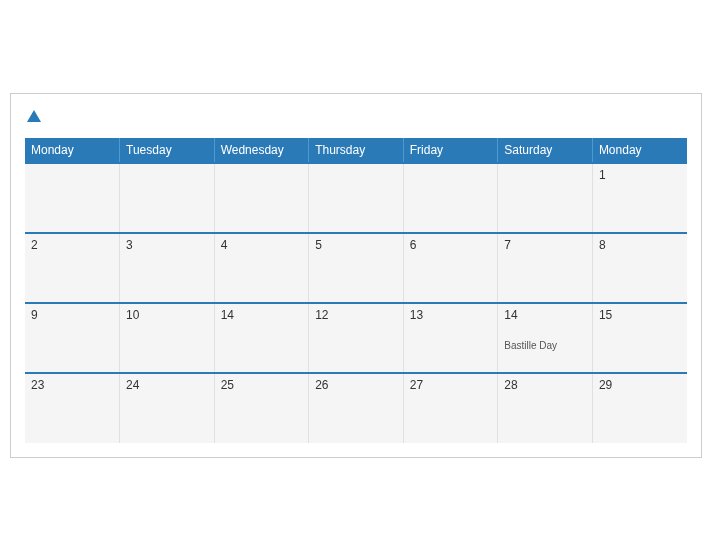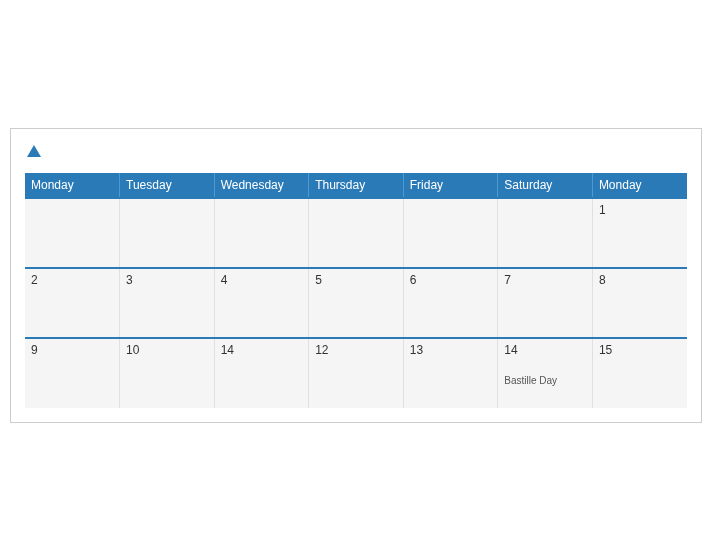--- a/index.html
+++ b/index.html
@@ -196,15 +196,38 @@
             <span class="day-number">13</span>
           </td>
           <td>
             <span class="day-number">14</span>
             <span class="holiday-label">Bastille Day</span>
           </td>
           <td>
             <span class="day-number">15</span>
           </td>
         </tr>
+        <tr>
+          <td>
+            <span class="day-number">23</span>
+          </td>
+          <td>
+            <span class="day-number">24</span>
+          </td>
+          <td>
+            <span class="day-number">25</span>
+          </td>
+          <td>
+            <span class="day-number">26</span>
+          </td>
+          <td>
+            <span class="day-number">27</span>
+          </td>
+          <td>
+            <span class="day-number">28</span>
+          </td>
+          <td>
+            <span class="day-number">29</span>
+          </td>
+        </tr>
       </tbody>
   </table>
 </div>
 
 </body></html>

